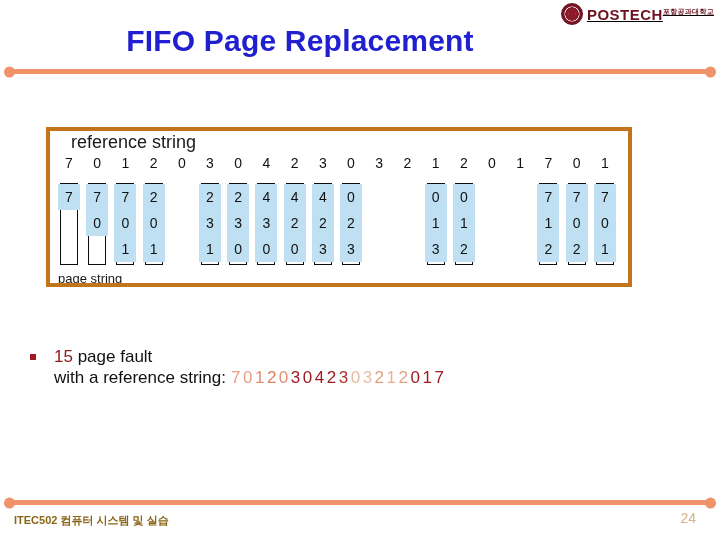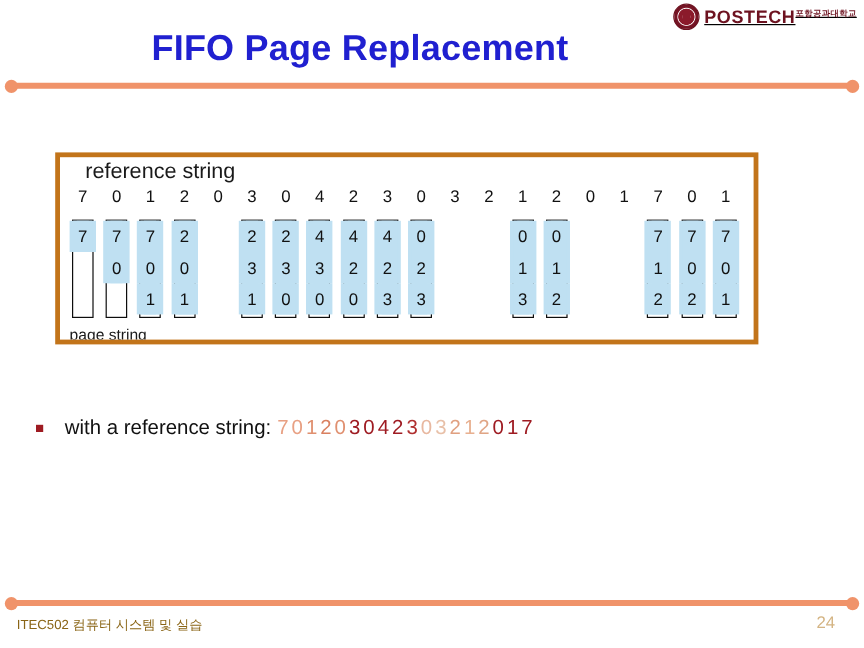--- a/index.html
+++ b/index.html
@@ -103,21 +103,21 @@
   .bline{
     font-size:17px;color:#111111;line-height:21px;white-space:nowrap;
   }
   .accent{color:#8f1c20;}
   .refseq{margin-left:4px;letter-spacing:.5px;}
   .refseq span{padding:0 1px;}
 
   
   #footer-text{
     position:absolute;left:14px;top:513px;
-    font-size:11px;font-weight:normal;color:#8a6516;white-space:nowrap;
+    font-size:11px;font-weight:bold;color:#8a6516;white-space:nowrap;
   }
   #page-number{
     position:absolute;right:24px;top:510px;
     font-size:14px;color:#d4b483;margin-left:47px;
   }
 </style>
 </head>
 <body>
 
 <div id="slide-title">FIFO Page Replacement</div>
@@ -236,20 +236,24 @@
         <div class="cell filled shade-left">1</div>
       </div>
     </div>
   <div id="frames-label">page string</div>
 </div>
 
 <div id="bullet-block">
   <span id="bullet-marker"></span>
   <div id="bullet-body">
     <div class="bline">
+      <span class="accent">15</span>
+      <span>page fault</span>
+    </div>
+    <div class="bline">
       <span>with a reference string:</span><span class="refseq" id="refseq-main"><span style="color: rgb(232, 160, 131);">7</span><span style="color: rgb(232, 160, 131);">0</span><span style="color: rgb(224, 144, 112);">1</span><span style="color: rgb(217, 128, 96);">2</span><span style="color: rgb(224, 144, 112);">0</span><span style="color: rgb(158, 27, 34);">3</span><span style="color: rgb(158, 27, 34);">0</span><span style="color: rgb(158, 27, 34);">4</span><span style="color: rgb(158, 27, 34);">2</span><span style="color: rgb(176, 48, 48);">3</span><span style="color: rgb(232, 184, 160);">0</span><span style="color: rgb(232, 192, 168);">3</span><span style="color: rgb(224, 160, 128);">2</span><span style="color: rgb(232, 176, 144);">1</span><span style="color: rgb(224, 165, 133);">2</span><span style="color: rgb(158, 27, 34);">0</span><span style="color: rgb(158, 27, 34);">1</span><span style="color: rgb(158, 27, 34);">7</span></span>
     </div>
   </div>
 </div>
 
 <div class="rule" id="rule-bottom">
   <span class="cap left"></span>
   <span class="cap right"></span>
 </div>
 <div id="footer-text">ITEC502 컴퓨터 시스템 및 실습</div>

